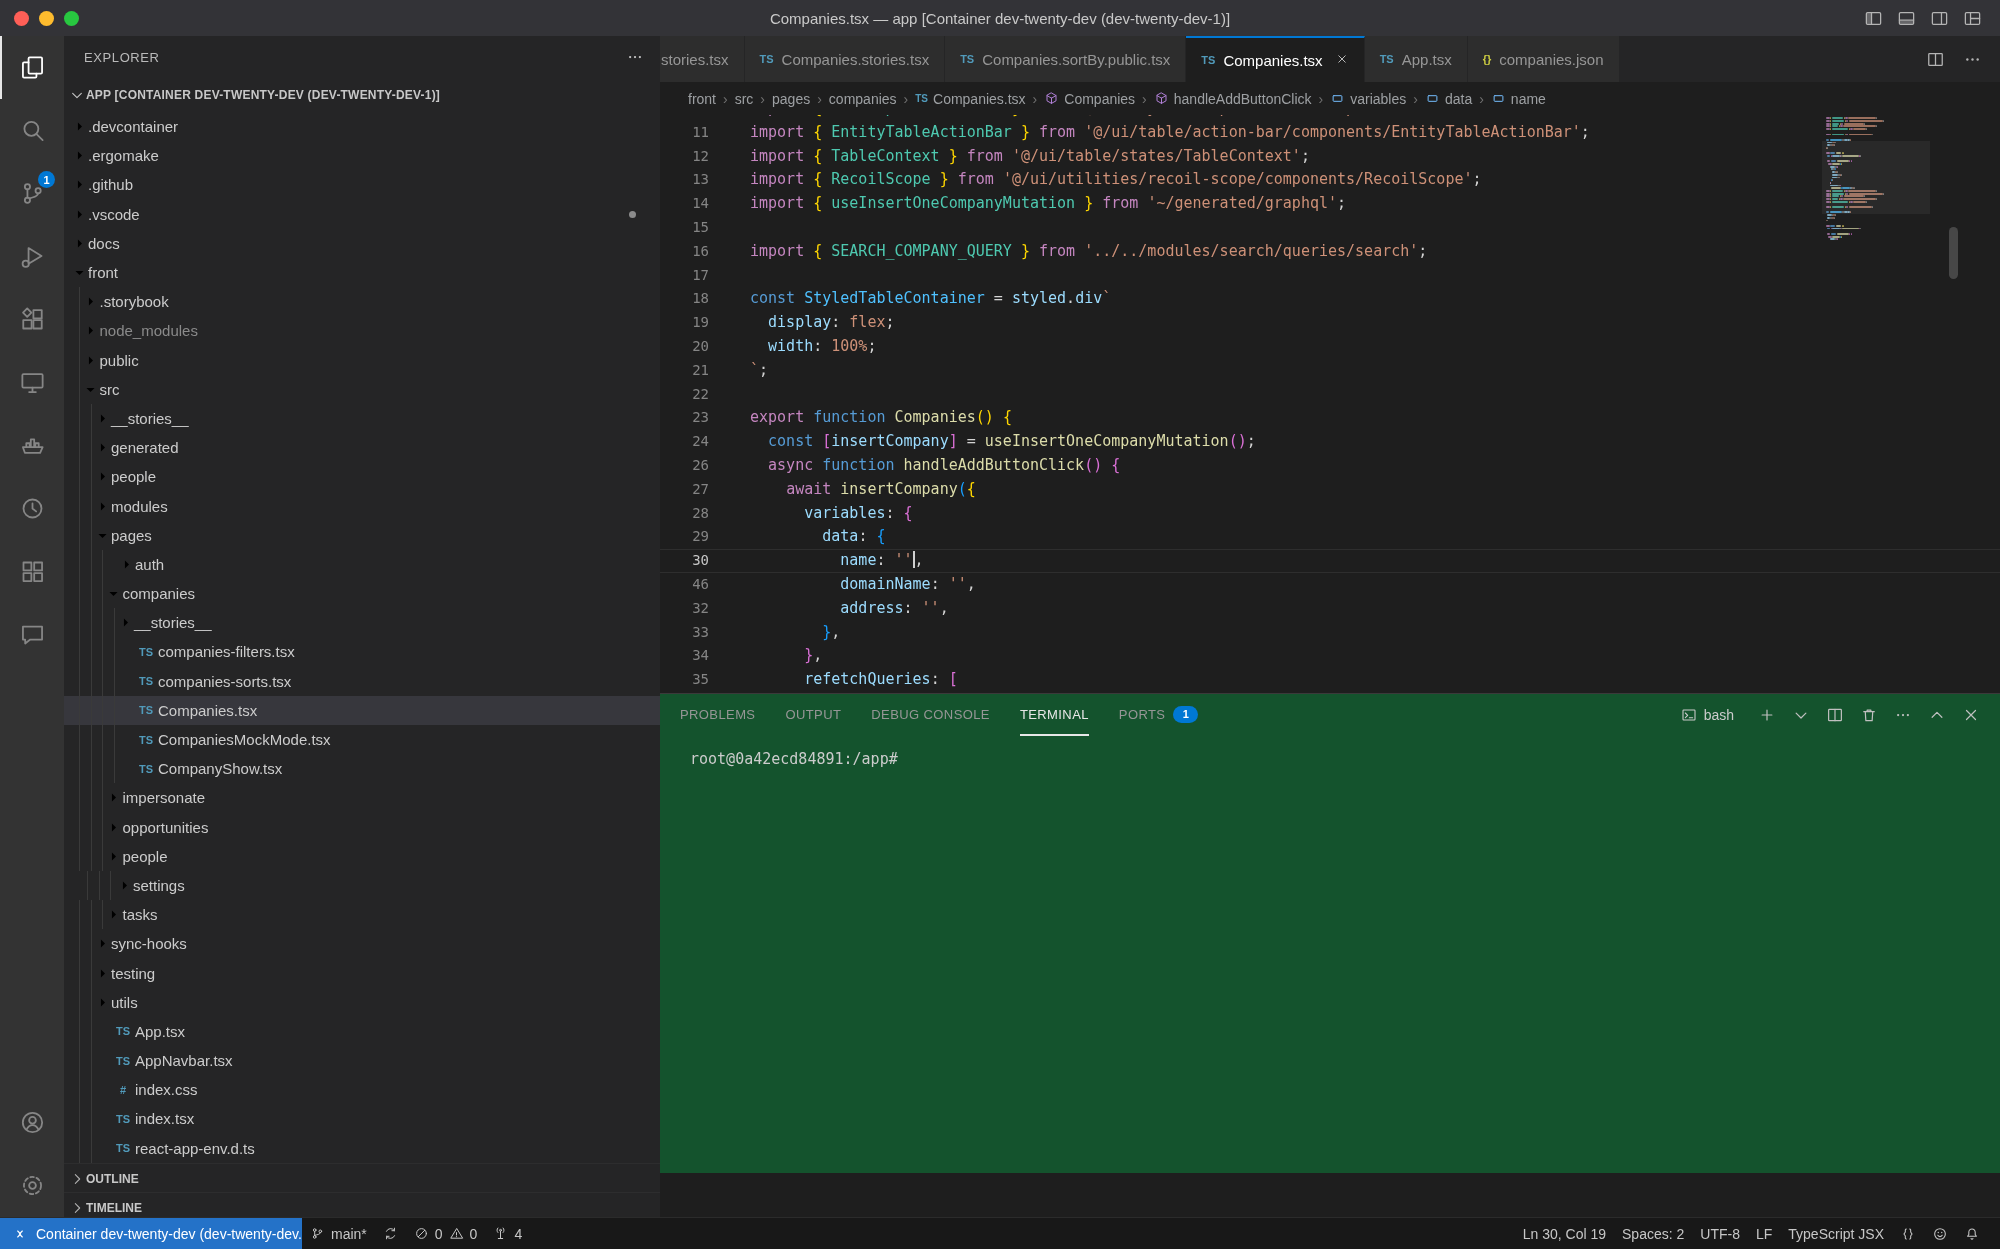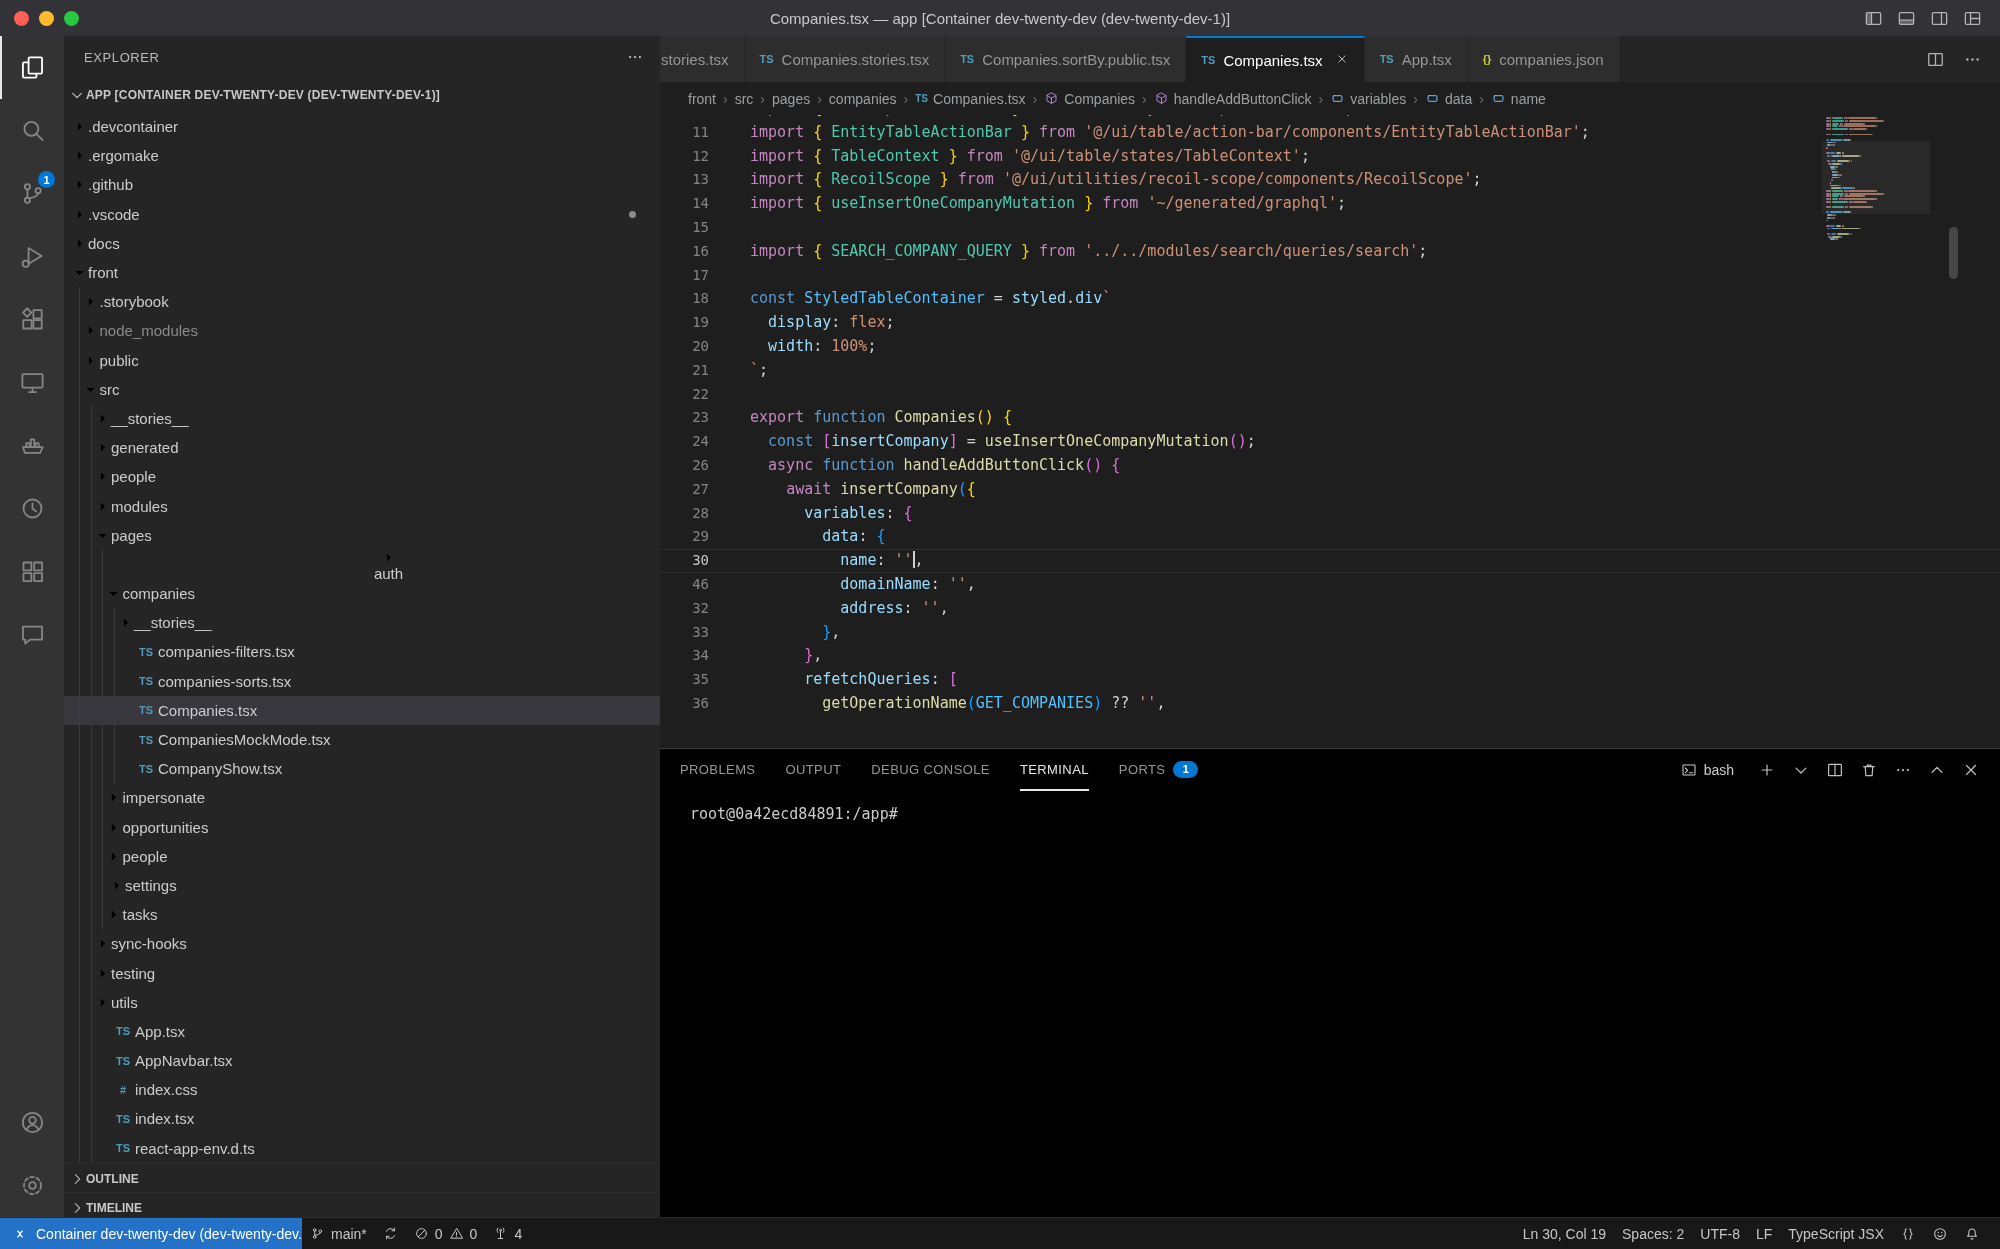--- a/index.html
+++ b/index.html
@@ -79,21 +79,21 @@
   .tk-v{color:#9CDCFE}.tk-c{color:#4FC1FF}.tk-p{color:#D4D4D4}
   .tk-b1{color:#FFD700}.tk-b2{color:#DA70D6}.tk-b3{color:#179FFF}
   .caret{display:inline-block;width:2px;height:17px;background:#d0d0d0;vertical-align:-3px;}
   #minimap{position:absolute;top:2px;right:74px;width:100px;}
   .mrow{position:relative;height:2.7px;}
   .mbar{position:absolute;top:.4px;height:1.9px;border-radius:1px;opacity:.7;}
   #mm-view{position:absolute;left:-4px;right:-4px;background:rgba(255,255,255,.05);}
   #vthumb{position:absolute;right:42px;top:112px;width:9px;height:52px;background:rgba(150,150,150,.35);border-radius:5px;cursor:pointer;}
 
   
-  #panel{position:absolute;left:660px;top:748px;width:1340px;height:480px;background:#000000;border-top:1px solid #3a3a3a;box-sizing:border-box;}
+  #panel{position:absolute;left:660px;top:693px;width:1340px;height:480px;background:#14532d;border-top:1px solid #3a3a3a;box-sizing:border-box;}
   #panel-head{height:42px;display:flex;align-items:center;padding:0 20px;}
   #ptabs{display:flex;align-items:center;gap:30px;}
   .ptab{font-size:13px;letter-spacing:.4px;color:#969696;height:42px;display:flex;align-items:center;gap:8px;cursor:pointer;
         border-bottom:2px solid transparent;box-sizing:border-box;}
   .ptab.active{color:#e7e7e7;border-bottom-color:#e7e7e7;}
   .pbadge{background:#0078d4;color:#fff;border-radius:9px;min-width:17px;height:17px;font-size:11px;font-weight:700;
           display:flex;align-items:center;justify-content:center;padding:0 4px;}
   #panel-actions{margin-left:auto;display:flex;align-items:center;gap:16px;color:#c0c0c0;}
   #panel-actions .ic{cursor:pointer;}
   #bash-chip{display:flex;align-items:center;gap:7px;font-size:14px;color:#cccccc;margin-right:8px;cursor:pointer;}
@@ -406,21 +406,21 @@
       <div class="trow" style="padding-left: 29px;">
         <span class="guide" style="left: 15px;"></span>
         <span class="guide" style="left: 26.5px;"></span>
         <span class="chev">
           <svg viewBox="0 0 24 24" width="15" height="15">
             <path d="M5.5 9.5l6.5 6.5 6.5-6.5"></path>
           </svg>
         </span>
         <span class="tlabel">pages</span>
       </div>
-      <div class="trow" style="padding-left: 53px; flex-direction: column;">
+      <div class="trow" style="padding-left: 53px;">
         <span class="guide" style="left: 15px;"></span>
         <span class="guide" style="left: 26.5px;"></span>
         <span class="guide" style="left: 38px;"></span>
         <span class="chev">
           <svg viewBox="0 0 24 24" width="15" height="15">
             <path d="M9.5 5.5l6.5 6.5-6.5 6.5"></path>
           </svg>
         </span>
         <span class="tlabel">auth</span>
       </div>
@@ -518,21 +518,21 @@
         <span class="guide" style="left: 15px;"></span>
         <span class="guide" style="left: 26.5px;"></span>
         <span class="guide" style="left: 38px;"></span>
         <span class="chev">
           <svg viewBox="0 0 24 24" width="15" height="15">
             <path d="M9.5 5.5l6.5 6.5-6.5 6.5"></path>
           </svg>
         </span>
         <span class="tlabel">people</span>
       </div>
-      <div class="trow" style="padding-left: 43px;">
+      <div class="trow" style="padding-left: 43px; margin-left: 8px;">
         <span class="guide" style="left: 15px;"></span>
         <span class="guide" style="left: 26.5px;"></span>
         <span class="guide" style="left: 38px;"></span>
         <span class="chev">
           <svg viewBox="0 0 24 24" width="15" height="15">
             <path d="M9.5 5.5l6.5 6.5-6.5 6.5"></path>
           </svg>
         </span>
         <span class="tlabel">settings</span>
       </div>

